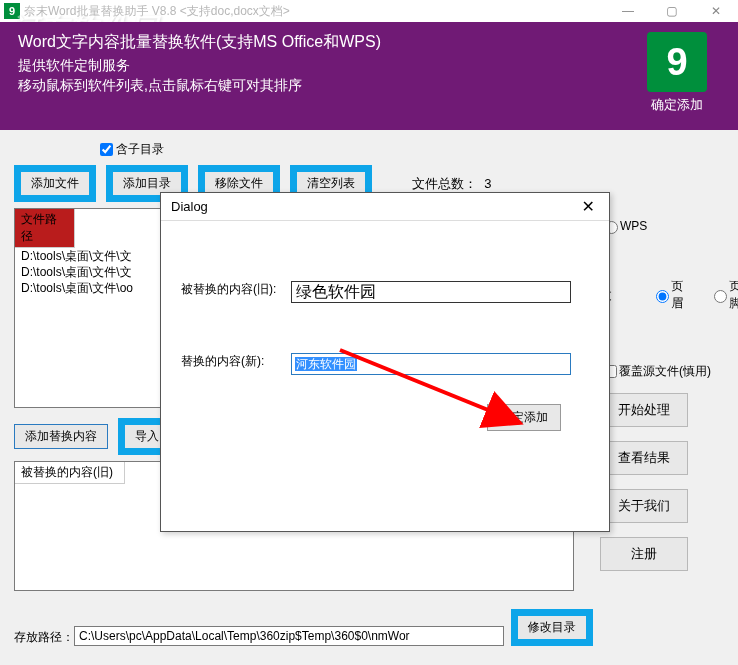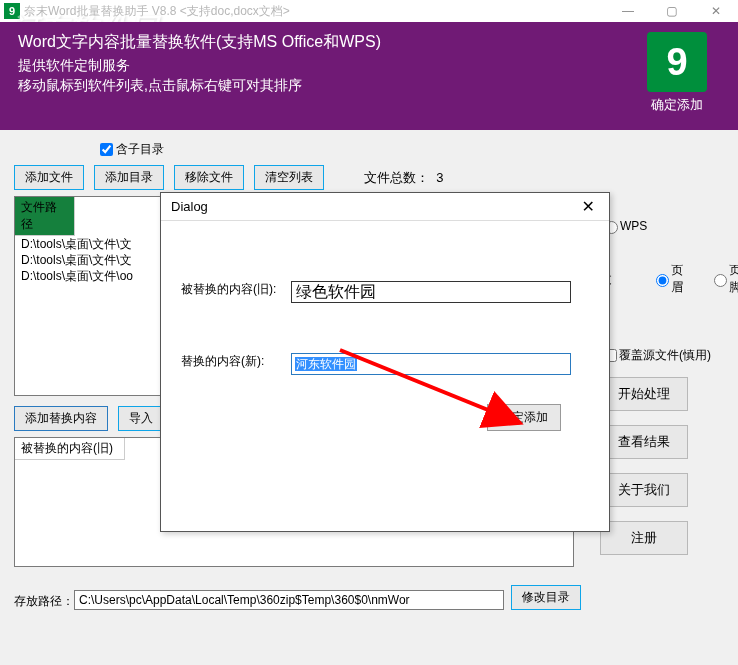--- a/index.html
+++ b/index.html
@@ -90,21 +90,21 @@
     pointer-events: none;
     text-shadow: 1px 1px 3px rgba(0,0,0,0.3);
   }
   .content {
     padding: 10px 14px;
     position: relative;
   }
   .row { display: flex; align-items: center; margin-bottom: 6px; }
   .btn {
     background: #e8e8e8;
-    border: 1px solid #0ea5e9;
+    border: 7px solid #0ea5e9;
     padding: 3px 10px;
     font-size: 12px;
     margin-right: 10px;
     cursor: pointer;
     font-family: inherit;
   }
   .btn-big {
     background: #e8e8e8;
     border: 1px solid #b8b8b8;
     width: 88px;
@@ -120,21 +120,21 @@
   .filelist {
     border: 1px solid #7a7a7a;
     width: 560px;
     height: 200px;
     background: #fff;
     font-size: 12px;
   }
   .filelist .hdr {
     border-bottom: 1px solid #ccc;
     padding: 2px 6px;
-    background: #15803d;
+    background: #b91c1c;
     width: 60px;
     border-right: 1px solid #ccc;
   }
   .filelist .row-item { padding: 0 6px; line-height: 16px; }
   .right-panel {
     position: absolute;
     right: 18px;
     top: 68px;
     width: 120px;
   }
@@ -296,21 +296,21 @@
   </div>
 
   
   <div class="right-panel">
     <div class="radio-row" style="margin-top:20px;">
       <label>
           <input type="radio" style="">
           <span>WPS</span>
         </label>
     </div>
-    <div class="radio-row" style="margin-top:28px;gap:18px;">
+    <div class="radio-row" style="margin-top:44px;gap:18px;">
       <span>文</span>&nbsp;
       <label>
           <input type="radio" checked="" style="">
           <span>页眉</span>
         </label>
       <label>
           <input type="radio" style="">
           <span>页脚</span>
         </label>
     </div>

